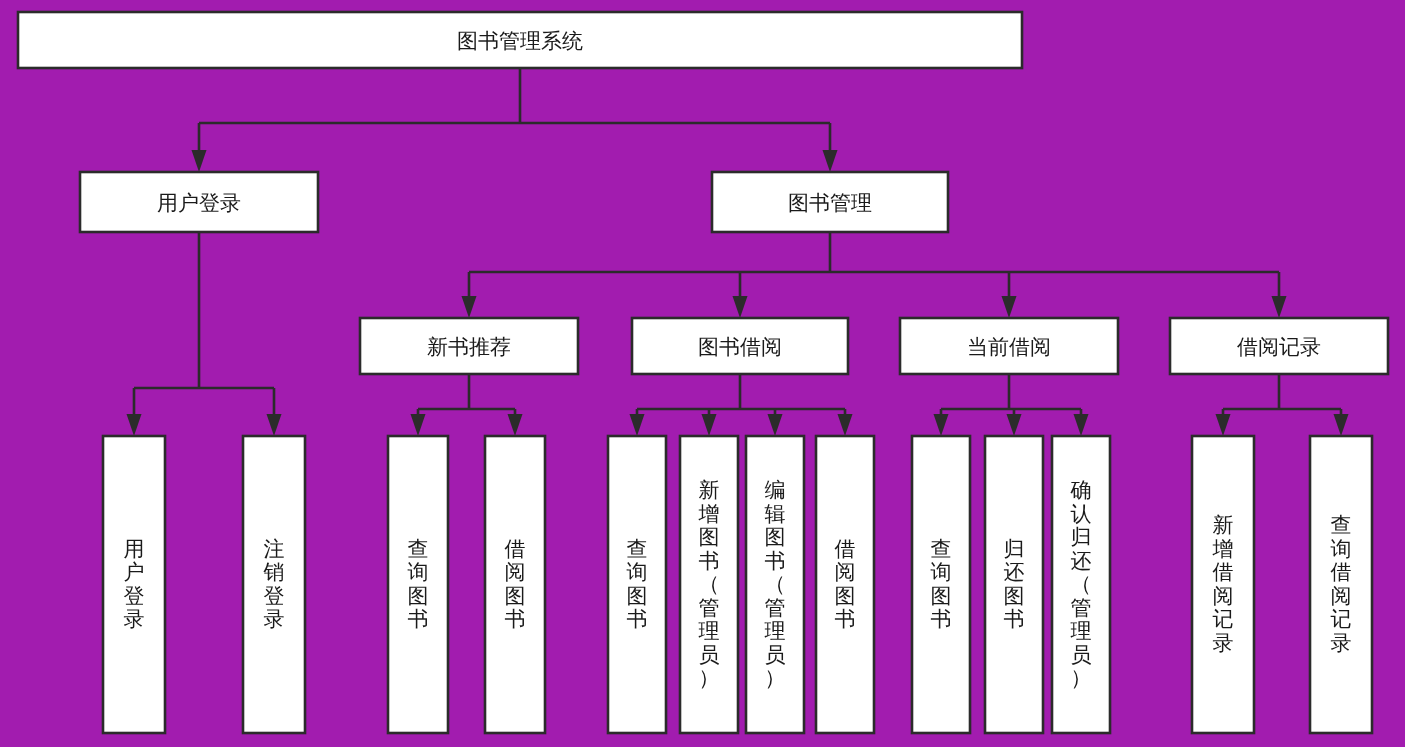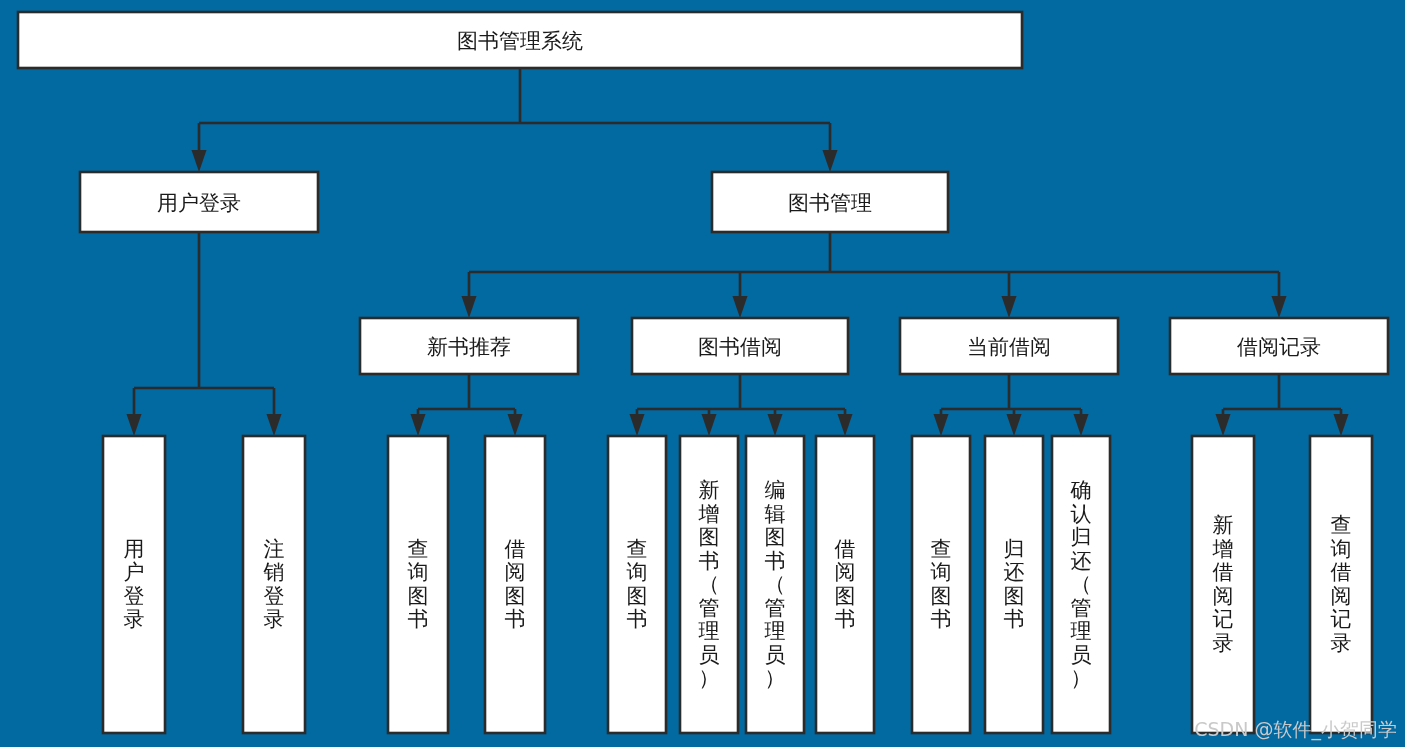--- a/index.html
+++ b/index.html
@@ -7,21 +7,21 @@
     padding: 0;
     background: #ffffff;
   }
   body {
     font-family: "DejaVu Sans", "Liberation Sans", sans-serif;
   }
   #diagram-root {
     position: relative;
     width: 1405px;
     height: 747px;
-    background: #0369a1;
+    background: #a21caf;
     overflow: hidden;
   }
   svg.canvas {
     position: absolute;
     top: 0;
     left: 0;
     width: 1405px;
     height: 747px;
     display: block;
   }
@@ -199,14 +199,13 @@
         <g>
           <rect x="1192" y="436" width="62" height="297" class="node-box"></rect>
           <text x="1223" y="532.33" class="node-label-vert"><tspan x="1223" dy="0">新</tspan><tspan x="1223" dy="23.5">增</tspan><tspan x="1223" dy="23.5">借</tspan><tspan x="1223" dy="23.5">阅</tspan><tspan x="1223" dy="23.5">记</tspan><tspan x="1223" dy="23.5">录</tspan></text>
         </g>
         <g>
           <rect x="1310" y="436" width="62" height="297" class="node-box"></rect>
           <text x="1341" y="532.33" class="node-label-vert"><tspan x="1341" dy="0">查</tspan><tspan x="1341" dy="23.5">询</tspan><tspan x="1341" dy="23.5">借</tspan><tspan x="1341" dy="23.5">阅</tspan><tspan x="1341" dy="23.5">记</tspan><tspan x="1341" dy="23.5">录</tspan></text>
         </g>
       </g>
   </svg>
-  <div class="watermark">CSDN @软件_小贺同学</div>
 </div>
 
 </body></html>

